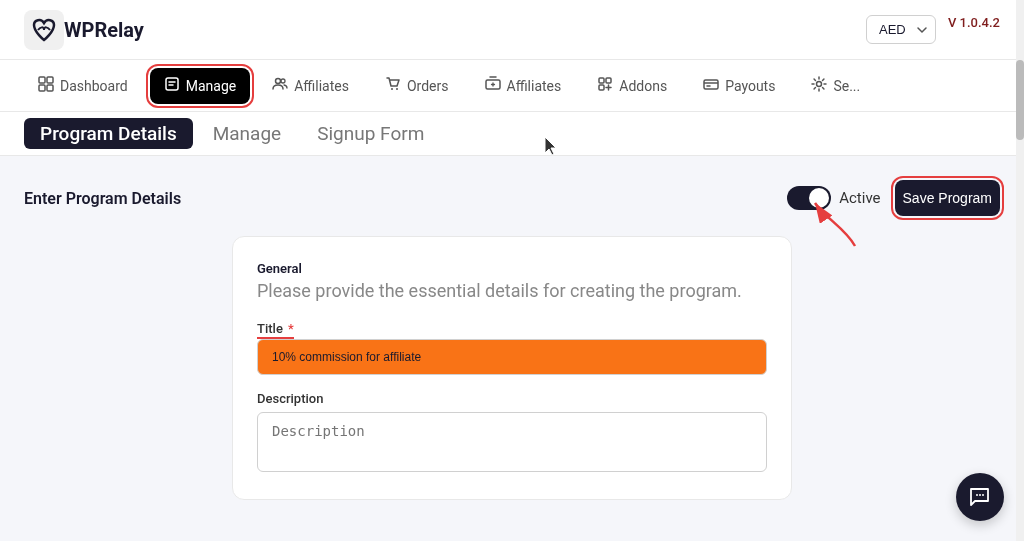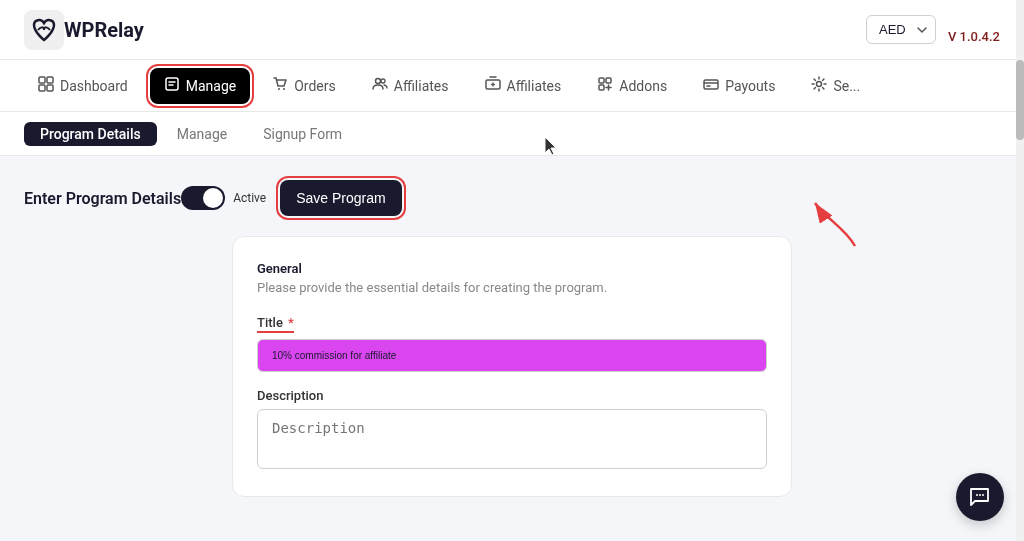--- a/index.html
+++ b/index.html
@@ -32,21 +32,21 @@
       width: 40px;
       height: 40px;
     }
     .logo-text {
       font-size: 20px;
       font-weight: 700;
       color: #1a1a2e;
     }
     .header-right {
       display: flex;
-      align-items: flex-end;
+      align-items: flex-start;
       gap: 12px;
     }
     .currency-select {
       border: 1px solid #d0d0d0;
       border-radius: 6px;
       padding: 6px 28px 6px 12px;
       font-size: 13px;
       background: #fff;
       appearance: none;
       cursor: pointer;
@@ -110,59 +110,60 @@
       padding: 0 24px;
       height: 44px;
       display: flex;
       align-items: center;
       gap: 4px;
     }
     .sub-tab {
       padding: 4px 16px;
       border-radius: 6px;
       cursor: pointer;
-      font-size: 14px;
+      font-size: 19px;
       color: #777;
     }
     .sub-tab.active {
       background: #1a1a2e;
       color: #fff;
       font-weight: 500;
     }
 
     
     .main-content {
       padding: 24px;
       height: calc(541px - 60px - 52px - 44px);
       overflow-y: auto;
       position: relative;
     }
 
     .section-header {
       display: flex;
       align-items: center;
+      justify-content: space-between;
       margin-bottom: 20px;
     }
     .section-title {
       font-size: 16px;
       font-weight: 600;
       color: #1a1a2e;
     }
     .header-actions {
       display: flex;
       align-items: center;
       gap: 14px;
     }
     .toggle-wrap {
       display: flex;
       align-items: center;
       gap: 8px;
     }
     .toggle-label {
-      font-size: 12px;
+      font-size: 15px;
       color: #333;
     }
     
     .toggle {
       width: 44px;
       height: 24px;
       background: #1a1a2e;
       border-radius: 12px;
       position: relative;
       cursor: pointer;
@@ -177,21 +178,21 @@
       top: 2px;
       right: 2px;
       transition: right 0.2s;
     }
 
     .save-btn {
       background: #1a1a2e;
       color: #fff;
       border: none;
       border-radius: 8px;
-      padding: 10px 16px;
+      padding: 10px 8px;
       font-size: 14px;
       font-weight: 500;
       cursor: pointer;
       outline: 2px solid #e53e3e;
       outline-offset: 2px;
     }
 
     
     .form-card {
       background: #fff;
@@ -201,49 +202,48 @@
       max-width: 560px;
       margin: 0 auto;
     }
     .form-section-title {
       font-size: 13px;
       font-weight: 600;
       color: #1a1a2e;
       margin-bottom: 4px;
     }
     .form-section-desc {
-      font-size: 13px;
+      font-size: 18px;
       color: #888;
       margin-bottom: 20px;
     }
     .field-label {
       font-size: 13px;
       font-weight: 500;
       color: #333;
-      margin-bottom: 6px;
     }
     .field-label .required {
       color: #e53e3e;
       margin-left: 2px;
     }
     .field-label-underline {
       border-bottom: 2px solid #e53e3e;
       display: inline-block;
       padding-bottom: 1px;
     }
     .text-input {
       width: 100%;
       border: 1px solid #d0d0d0;
       border-radius: 6px;
       padding: 10px 14px;
-      font-size: 10px;
+      font-size: 12px;
       color: #1a1a2e;
       outline: none;
       margin-bottom: 16px;
-      background: #d946ef;
+      background: #f97316;
     }
     .desc-label {
       font-size: 13px;
       font-weight: 500;
       color: #333;
       margin-bottom: 6px;
     }
     .desc-input {
       width: 100%;
       border: 1px solid #d0d0d0;
@@ -344,37 +344,37 @@
       <svg width="16" height="16" viewBox="0 0 16 16" fill="none">
           <rect x="2" y="2" width="12" height="12" rx="2" stroke="white" stroke-width="1.5"></rect>
           <path d="M5 6h6M5 9h4" stroke="white" stroke-width="1.5" stroke-linecap="round"></path>
         </svg>
     </span>
     <span>Manage</span>
   </a>
   <a class="nav-item">
     <span class="nav-icon">
       <svg width="16" height="16" viewBox="0 0 16 16" fill="none">
-          <path d="M2 2h2l2 8h6l2-6H5" stroke="currentColor" stroke-width="1.5" stroke-linecap="round" stroke-linejoin="round"></path>
-          <circle cx="7" cy="13" r="1" fill="currentColor"></circle>
-          <circle cx="12" cy="13" r="1" fill="currentColor"></circle>
-        </svg>
-    </span>
-    <span>Orders</span>
-  </a>
-  <a class="nav-item">
-    <span class="nav-icon">
-      <svg width="16" height="16" viewBox="0 0 16 16" fill="none">
           <circle cx="6" cy="5" r="2.5" stroke="currentColor" stroke-width="1.5"></circle>
           <circle cx="11" cy="5" r="2" stroke="currentColor" stroke-width="1.3"></circle>
           <path d="M1 13c0-2.5 2.2-4 5-4s5 1.5 5 4" stroke="currentColor" stroke-width="1.5" stroke-linecap="round"></path>
           <path d="M12 9c1.5.3 3 1.2 3 3" stroke="currentColor" stroke-width="1.3" stroke-linecap="round"></path>
         </svg>
     </span>
     <span>Affiliates</span>
+  </a>
+  <a class="nav-item">
+    <span class="nav-icon">
+      <svg width="16" height="16" viewBox="0 0 16 16" fill="none">
+          <path d="M2 2h2l2 8h6l2-6H5" stroke="currentColor" stroke-width="1.5" stroke-linecap="round" stroke-linejoin="round"></path>
+          <circle cx="7" cy="13" r="1" fill="currentColor"></circle>
+          <circle cx="12" cy="13" r="1" fill="currentColor"></circle>
+        </svg>
+    </span>
+    <span>Orders</span>
   </a>
   <a class="nav-item">
     <span class="nav-icon">
       <svg width="16" height="16" viewBox="0 0 16 16" fill="none">
           <rect x="1" y="4" width="14" height="9" rx="1.5" stroke="currentColor" stroke-width="1.5"></rect>
           <path d="M5 1h6" stroke="currentColor" stroke-width="1.5" stroke-linecap="round"></path>
           <path d="M8 7v3M6.5 8.5h3" stroke="currentColor" stroke-width="1.3" stroke-linecap="round"></path>
         </svg>
     </span>
     <span>Affiliates</span>

